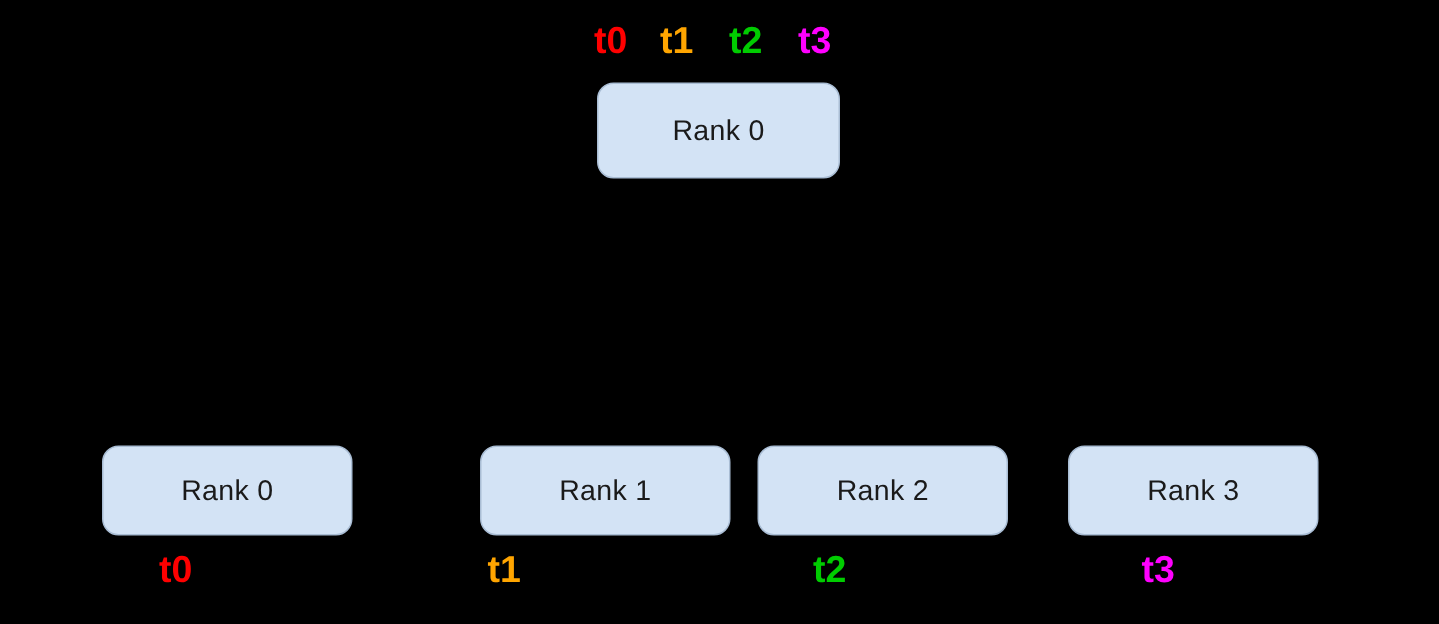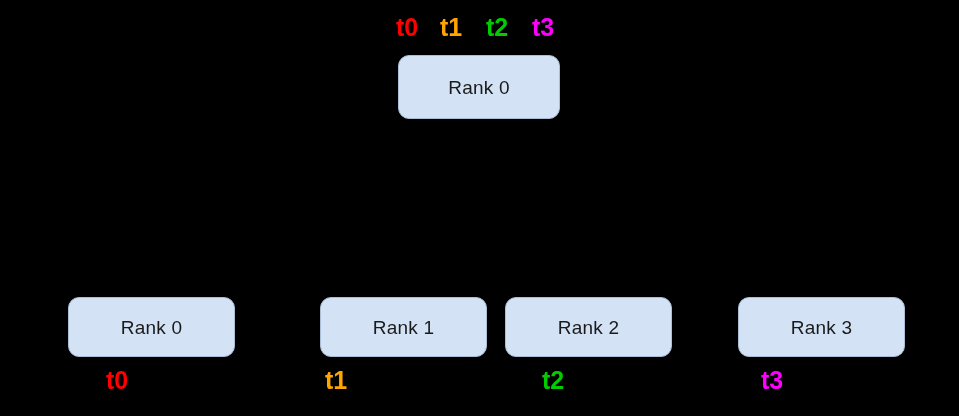--- a/index.html
+++ b/index.html
@@ -50,21 +50,21 @@
 
   
   .leaf-box {
     top: 297px;
     width: 167px;
     height: 60px;
   }
   .leaf-box-0 { left: 68px; }
   .leaf-box-1 { left: 288px; }
   .leaf-box-2 { left: 505px; }
-  .leaf-box-3 { left: 738px; }
+  .leaf-box-3 { left: 712px; }
 
   
   .thread-tag {
     position: absolute;
     font-size: 25px;
     font-weight: 700;
     line-height: 1;
     white-space: nowrap;
   }
 

